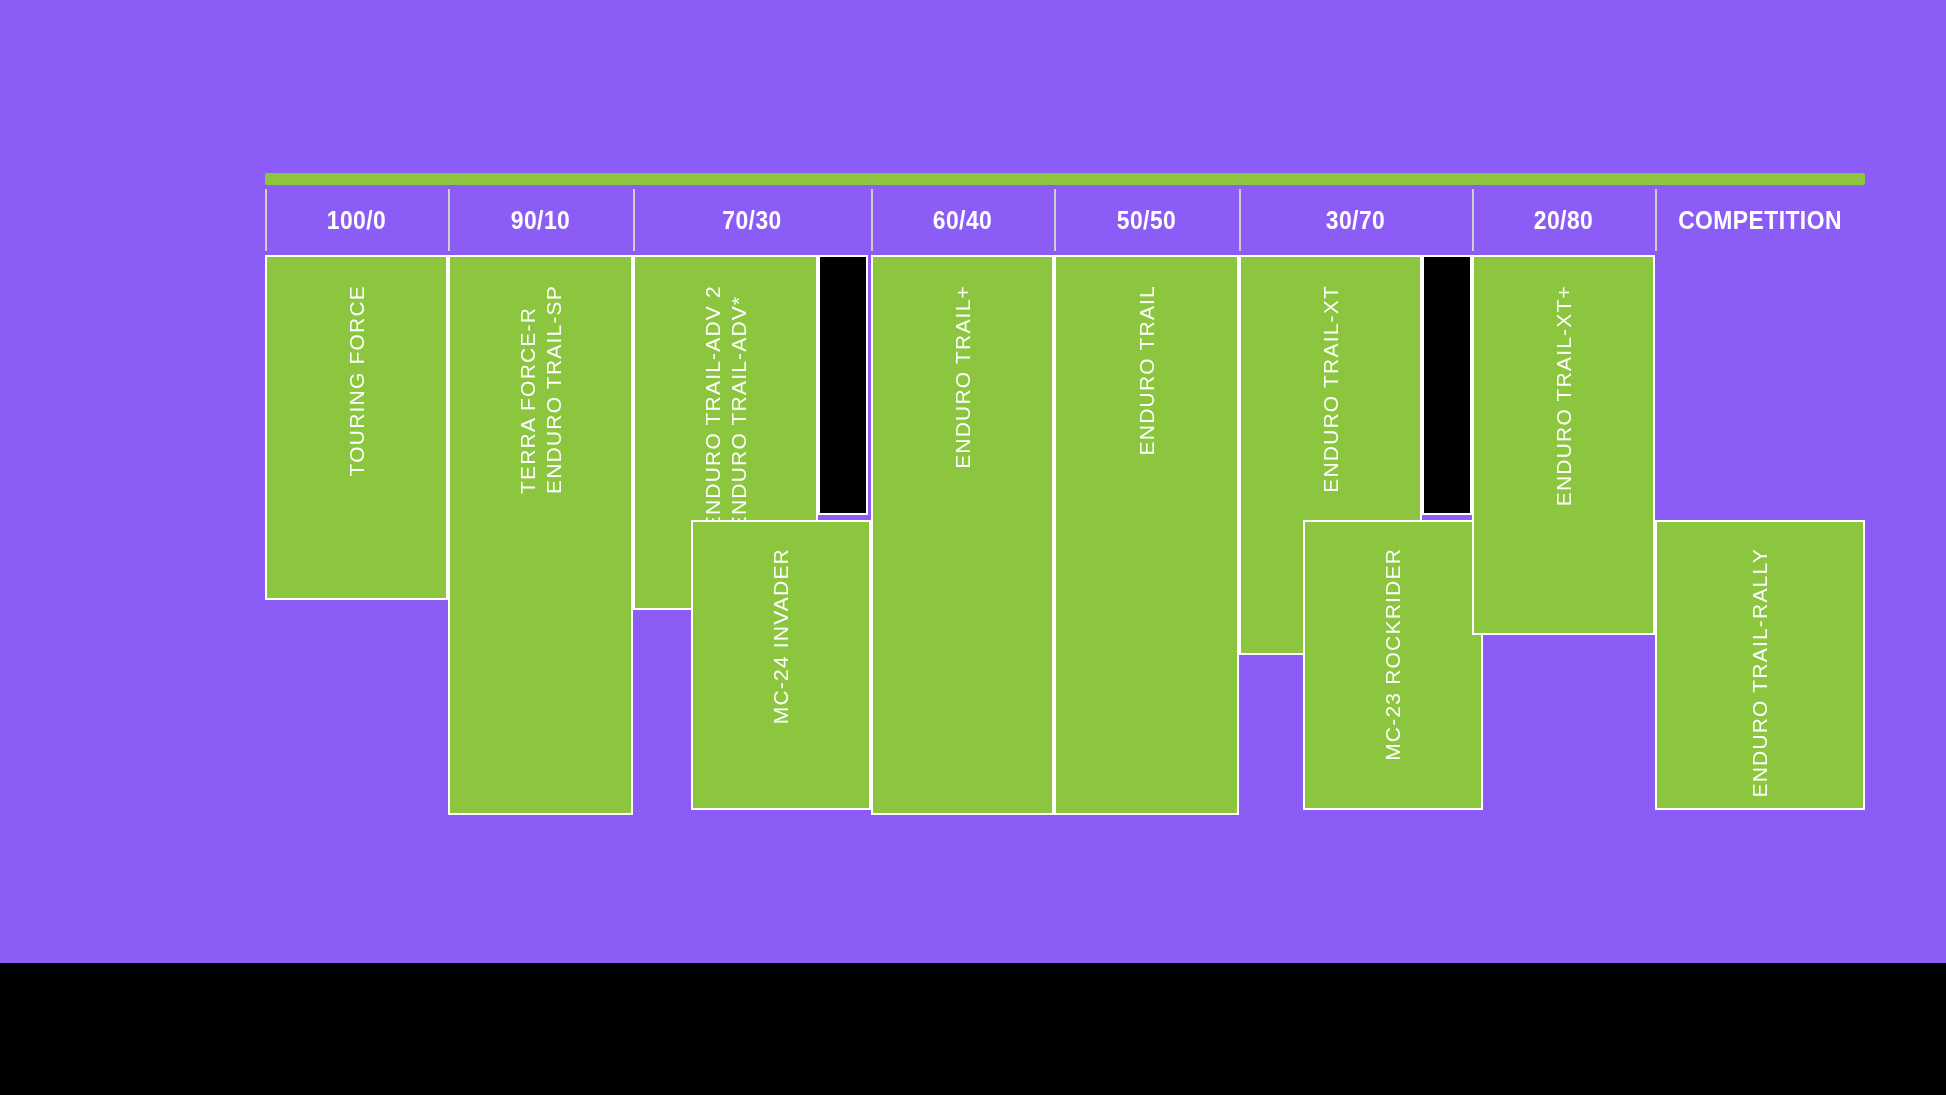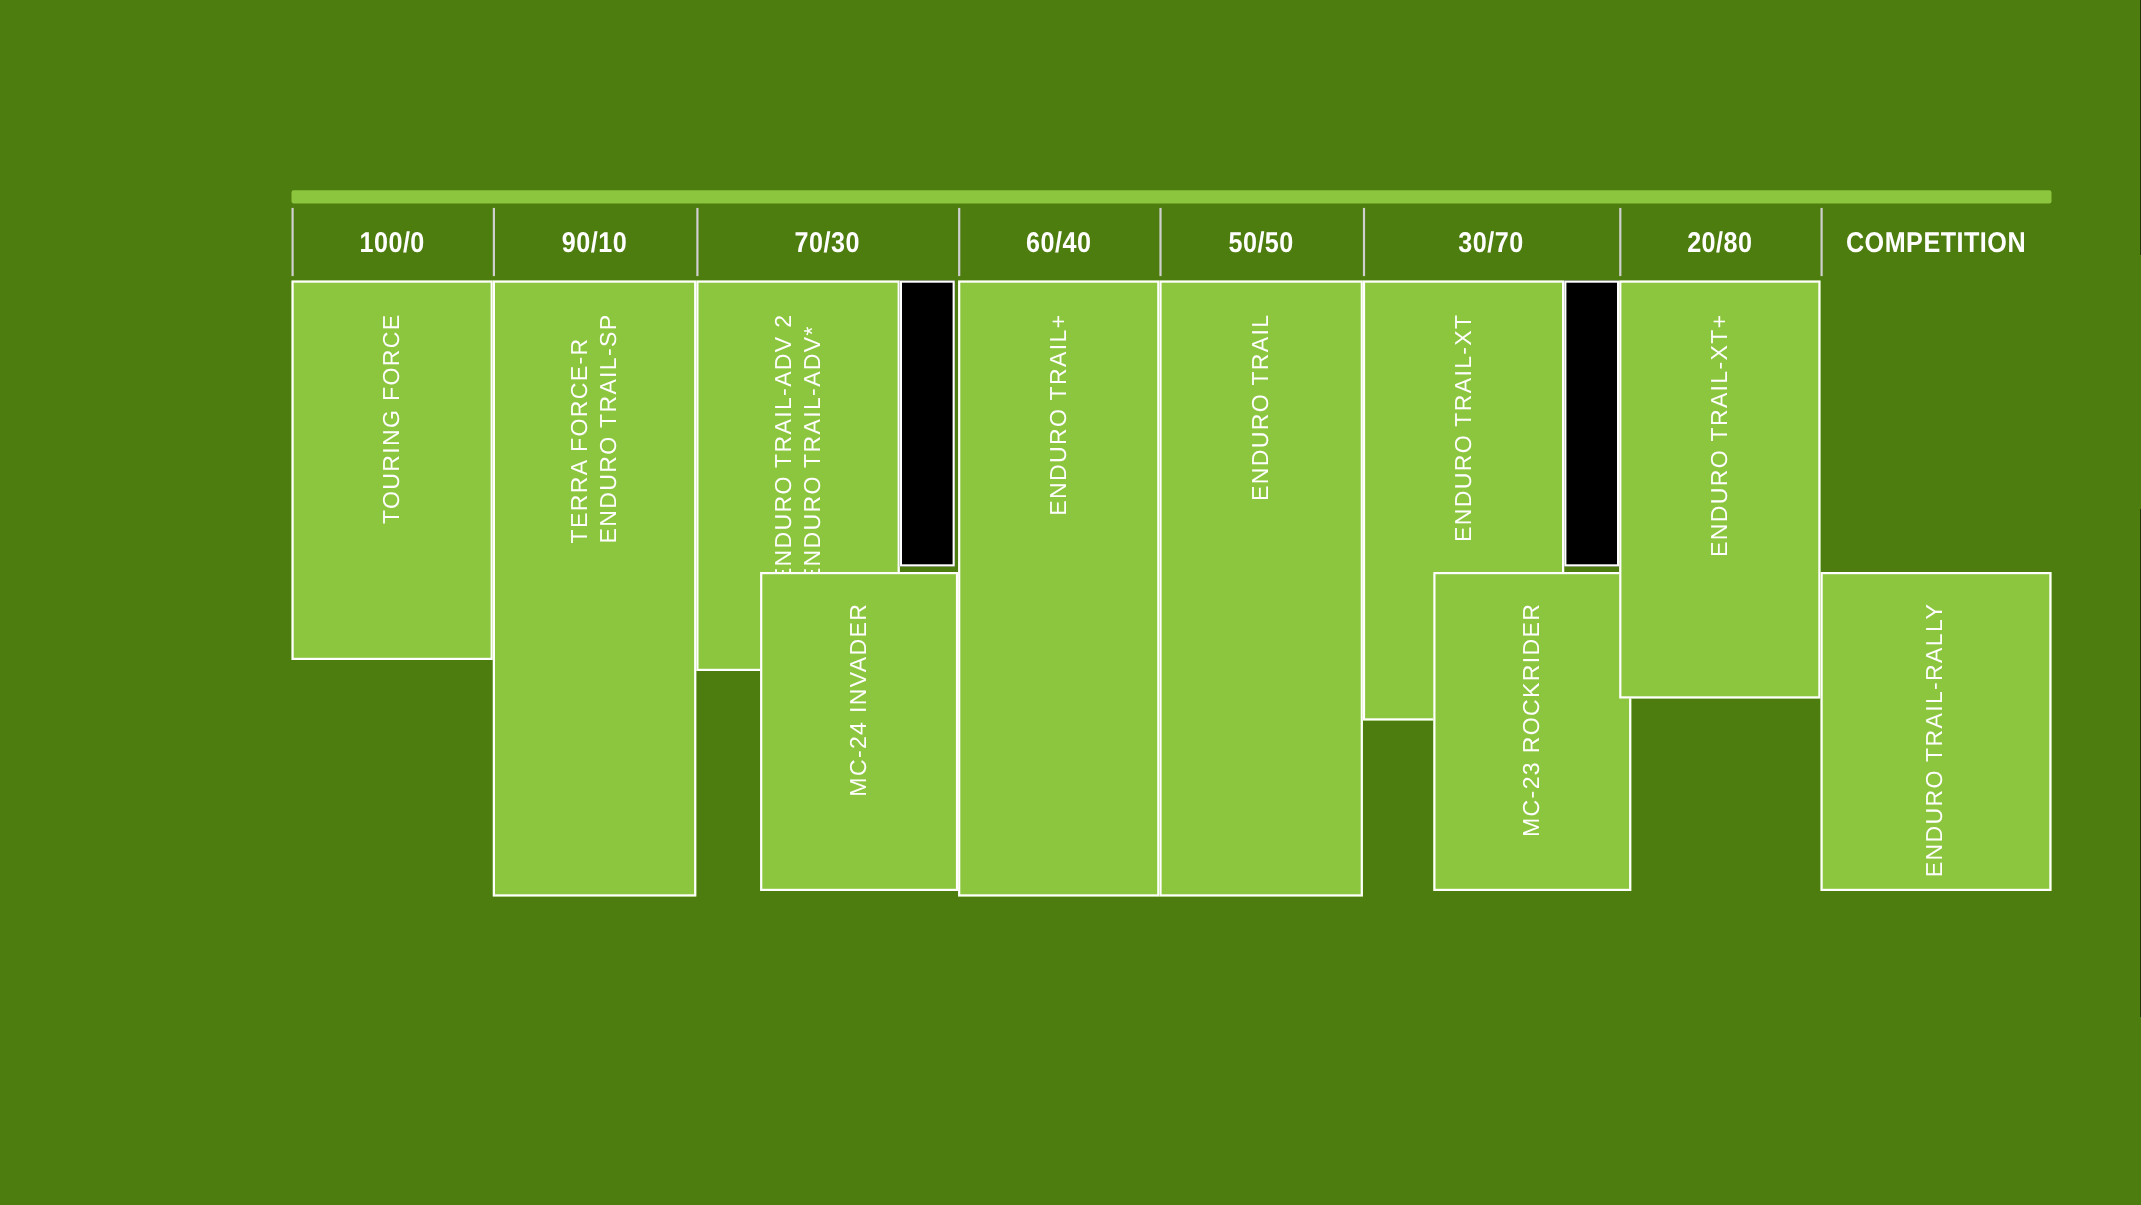--- a/index.html
+++ b/index.html
@@ -1,21 +1,21 @@
 <!DOCTYPE html>
 <html><head>
 <meta charset="utf-8">
 <style>
   * { box-sizing: border-box; margin: 0; padding: 0; }
   html, body {
     width: 1946px; height: 1095px;
     background: #000000; overflow: hidden;
     font-family: "Liberation Sans", sans-serif;
   }
-  #stage { position: relative; width: 1946px; height: 1095px; background: #4d7c0f; }
+  #stage { position: relative; width: 1946px; height: 963px; background: #8b5cf6; }
 
   
   .top-rule {
     position: absolute;
     left: 265px; top: 173px; width: 1600px; height: 12px;
     background: #8CC63F; border-radius: 2px;
   }
 
   
   .header-band { position: absolute; left: 265px; top: 185px; width: 1600px; height: 70px; }

